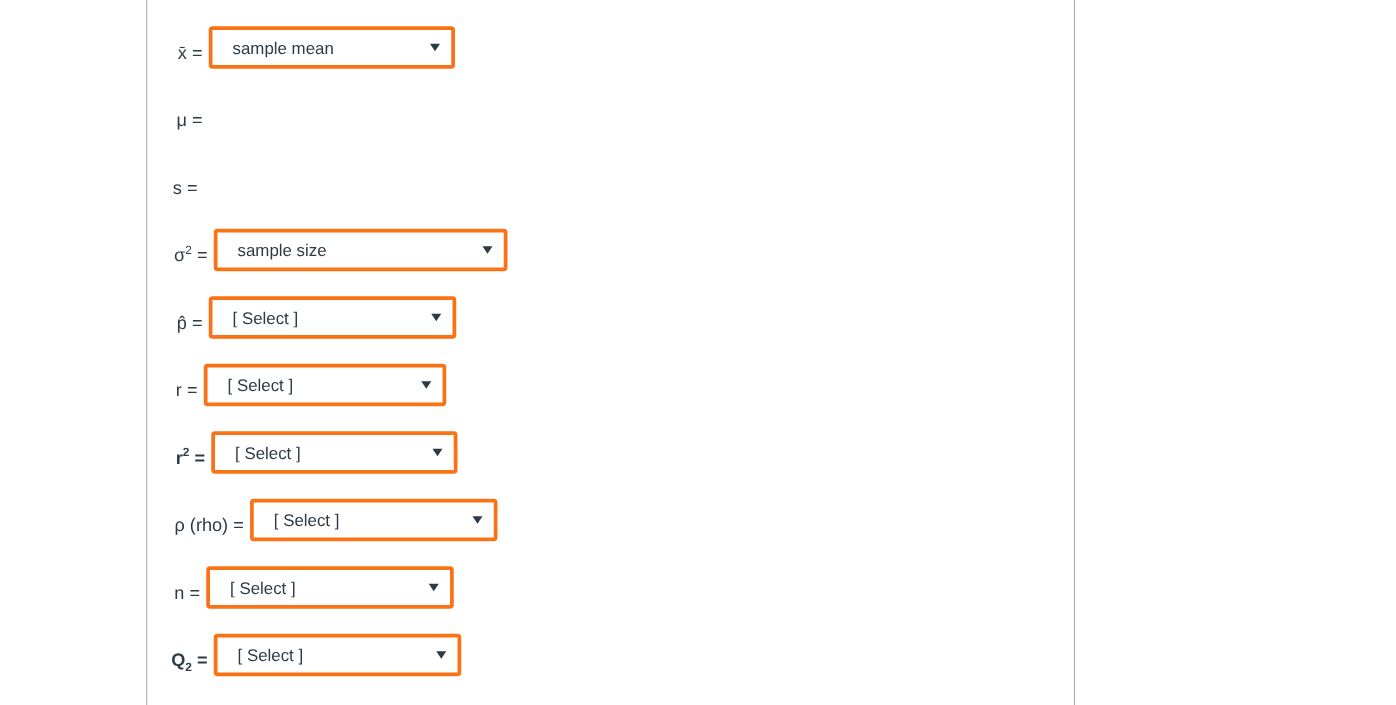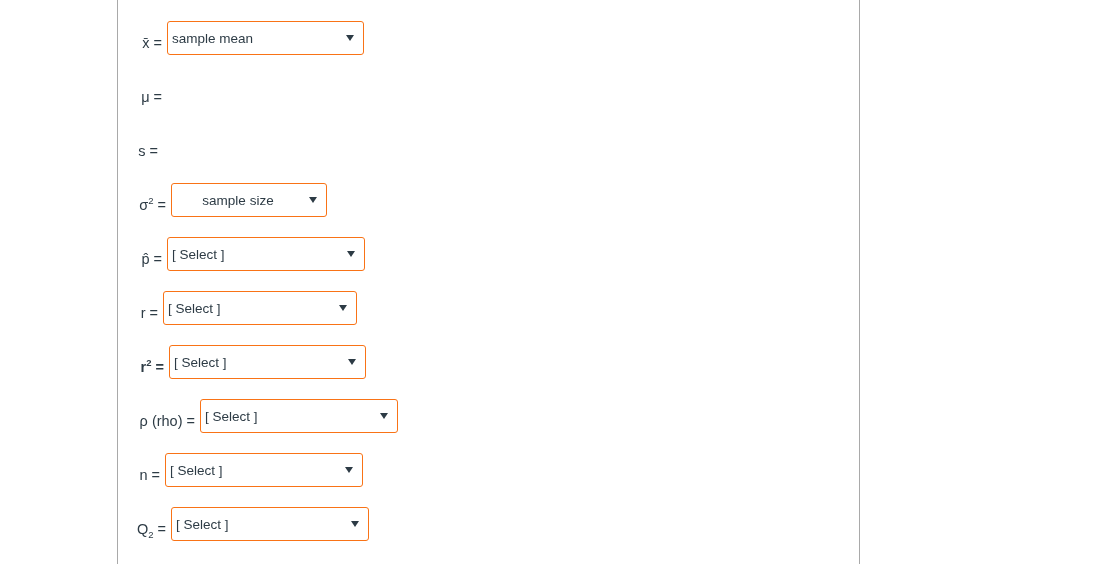--- a/index.html
+++ b/index.html
@@ -72,25 +72,25 @@
     flex: 0 0 auto;
   }
   .sym sup { font-size: 9.5px; vertical-align: super; line-height: 0; }
   .sym sub { font-size: 9.5px; vertical-align: sub; line-height: 0; }
 
   .select {
     position: relative;
     box-sizing: border-box;
     height: 34px;
     background: #ffffff;
-    border: 1px solid #f97316;
+    border: 3px solid #f97316;
     border-radius: 3px;
     display: flex;
     align-items: center;
-    padding: 0 26px 0 4px;
+    padding: 0 26px 0 16px;
     flex: 0 0 auto;
     cursor: default;
   }
   .select .val {
     font-family: "Liberation Sans", sans-serif;
     font-size: 13.5px;
     color: #2d3b45;
     white-space: nowrap;
     overflow: hidden;
   }
@@ -124,21 +124,21 @@
           </div>
         </div>
         <div class="row">
           <div class="sym" style="width: 30px;">μ =</div>
         </div>
         <div class="row">
           <div class="sym" style="width: 26px;">s =</div>
         </div>
         <div class="row">
           <div class="sym" style="width: 34px;">σ<sup>2</sup> =</div>
-          <div class="select" style="width: 156px; justify-content: center;">
+          <div class="select" style="width: 235px;">
             <span class="val">sample size</span>
             <span class="caret"></span>
           </div>
         </div>
         <div class="row">
           <div class="sym" style="width: 30px;">p̂ =</div>
           <div class="select" style="width: 198px;">
             <span class="val">[ Select ]</span>
             <span class="caret"></span>
           </div>
@@ -165,21 +165,21 @@
           </div>
         </div>
         <div class="row">
           <div class="sym" style="width: 28px;">n =</div>
           <div class="select" style="width: 198px;">
             <span class="val">[ Select ]</span>
             <span class="caret"></span>
           </div>
         </div>
         <div class="row">
-          <div class="sym" style="width: 34px;">Q<sub>2</sub> =</div>
+          <div class="sym" style="width: 34px; font-weight: bold;">Q<sub>2</sub> =</div>
           <div class="select" style="width: 198px;">
             <span class="val">[ Select ]</span>
             <span class="caret"></span>
           </div>
         </div>
       </div>
   </div>
 
 </div>
 

